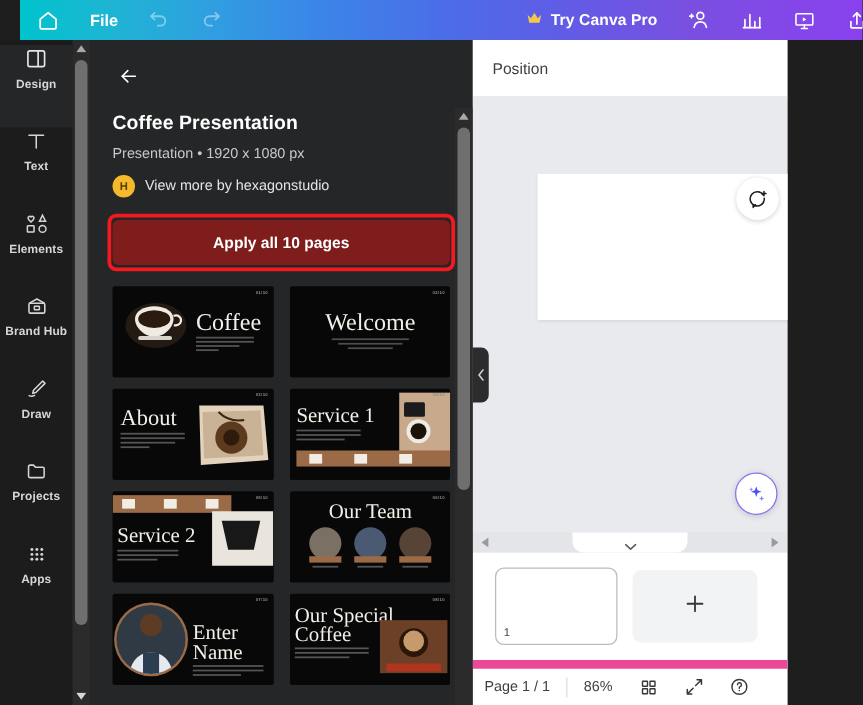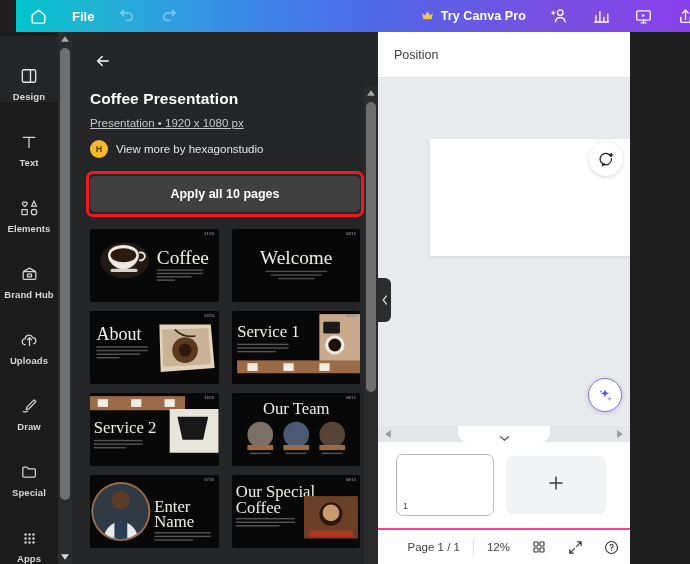--- a/index.html
+++ b/index.html
@@ -31,21 +31,21 @@
 
   
   .rail {
     position: absolute; top: 32px; left: 0; width: 58px; height: 532px;
     background: #1c1c1c; z-index: 30;
     display: flex; flex-direction: column; align-items: center;
     padding-top: 4px;
   }
   .rail-item {
     width: 58px; height: 66px; display: flex; flex-direction: column;
-    align-items: center; justify-content: flex-end; gap: 4px; cursor: pointer;
+    align-items: center; justify-content: flex-start; gap: 4px; cursor: pointer;
     color: #d7d7d9;
   }
   .rail-item.active { background: #252627; }
   .rail-label { font-size: 9.5px; font-weight: 700; letter-spacing: .1px; }
   .rail-ico { height: 22px; display:flex; align-items:center; justify-content:center; }
 
   
   .rail-scroll {
     position: absolute; top: 32px; left: 58px; width: 14px; height: 532px;
     background: #2b2b2b; z-index: 31;
@@ -61,31 +61,31 @@
 
   
   .panel {
     position: absolute; top: 32px; left: 72px; width: 306px; height: 532px;
     background: #252627; z-index: 20; overflow: hidden;
   }
   .panel-back { margin: 14px 0 0 16px; width: 30px; height: 30px;
                 display:flex; align-items:center; justify-content:center; cursor:pointer; }
   .panel-body { padding: 6px 18px 0 18px; }
   .tpl-title { color:#fff; font-size:15.5px; font-weight:700; margin-top: 8px; letter-spacing:.1px; }
-  .tpl-meta { color:#c8c9cb; font-size:11.5px; margin-top: 9px; text-decoration: underline; }
+  .tpl-meta { color:#c8c9cb; font-size:11.5px; margin-top: 9px; }
   .tpl-author { display:flex; align-items:center; gap: 8px; margin-top: 11px; cursor:pointer; }
   .avatar {
     width: 18px; height: 18px; border-radius: 50%; background: #f5ba2c;
     color: #5a3d00; font-size: 9px; font-weight: 700;
     display:flex; align-items:center; justify-content:center; flex:0 0 auto;
   }
   .author-name { color:#e3e4e6; font-size:11.5px; }
   .apply-wrap { position: relative; margin-top: 18px; }
   .apply-btn {
-    width: 100%; height: 36px; border-radius: 5px; background: #404040;
+    width: 100%; height: 36px; border-radius: 5px; background: #7f1d1d;
     color: #fff; font-size: 12.5px; font-weight: 700; border: none;
     display:flex; align-items:center; justify-content:center; cursor: pointer;
     font-family: inherit;
   }
   .annot-ring {
     position: absolute; left: -4px; top: -5px; right: -4px; bottom: -5px;
     border: 3px solid #f5191f; border-radius: 7px; pointer-events: none;
   }
 
   
@@ -166,23 +166,23 @@
     position:relative; width: 98px; height: 62px; background:#fff;
     border:1px solid #b9bcc1; border-radius: 7px; cursor:pointer;
   }
   .page-card .num { position:absolute; left:6px; bottom:4px; font-size:9px; color:#44464a; }
   .add-card {
     width: 100px; height: 58px; background:#f2f3f5; border-radius: 7px;
     display:flex; align-items:center; justify-content:center; cursor:pointer;
   }
 
   .statusbar {
-    height: 36px; background:#fff; border-top:2px solid #ec4899;
+    height: 36px; background:#fff; border-top:7px solid #ec4899;
     display:flex; align-items:center; justify-content:flex-end;
-    gap: 0; padding-right: 4px;
+    gap: 0; padding-right: 24px;
   }
   .sb-text { font-size:11.5px; color:#3d3f43; }
   .sb-sep { width:1px; height:16px; background:#dcdee1; margin: 0 13px; }
   .sb-btn { width:30px; height:30px; display:flex; align-items:center;
             justify-content:center; cursor:pointer; }
 </style>
 </head>
 <body>
 
 <div class="app">
@@ -284,48 +284,38 @@
       <span class="rail-ico">
         <svg width="21" height="20" viewBox="0 0 24 24" fill="none" stroke="#d4d5d8" stroke-width="1.5" stroke-linejoin="round">
           <path d="M4.4 9.2 12 5l7.6 4.2"></path>
           <rect x="4.4" y="9.2" width="15.2" height="9.4" rx="1.4"></rect>
           <rect x="9.6" y="12" width="4.8" height="3.4" rx=".5"></rect>
         </svg>
       </span>
       <span class="rail-label">Brand Hub</span>
     </div>
 
-    <div class="rail-item">
-      <span class="rail-ico">
-        <svg width="21" height="20" viewBox="0 0 24 24" fill="none" stroke="#d4d5d8" stroke-width="1.5" stroke-linecap="round" stroke-linejoin="round">
-          <path d="M7 17.6a3.6 3.6 0 0 1-.3-7.2 4.8 4.8 0 0 1 9.2-1.2 3.8 3.8 0 0 1 1.1 7.4"></path>
-          <path d="M12 18.8V9.4"></path>
-            <polyline points="9.4,11.8 12,9.2 14.6,11.8"></polyline>
-        </svg>
-      </span>
-      <span class="rail-label">Uploads</span>
-    </div>
 
     <div class="rail-item">
       <span class="rail-ico">
         <svg width="21" height="20" viewBox="0 0 24 24" fill="none" stroke="#d4d5d8" stroke-width="1.5" stroke-linecap="round" stroke-linejoin="round">
           <path d="M17.6 4.6 19.8 6.8 11 15.6 8 16.4l.8-3z"></path>
           <path d="M4.6 18.6c1.6.9 3.6.6 5.2-.3"></path>
         </svg>
       </span>
       <span class="rail-label">Draw</span>
     </div>
 
     <div class="rail-item">
       <span class="rail-ico">
         <svg width="21" height="20" viewBox="0 0 24 24" fill="none" stroke="#d4d5d8" stroke-width="1.5" stroke-linejoin="round">
           <path d="M4 7.4a1.3 1.3 0 0 1 1.3-1.3h3.5l1.8 2h7.1A1.3 1.3 0 0 1 19 9.4v7.4a1.3 1.3 0 0 1-1.3 1.3H5.3A1.3 1.3 0 0 1 4 16.8z"></path>
         </svg>
       </span>
-      <span class="rail-label">Special</span>
+      <span class="rail-label">Projects</span>
     </div>
 
     <div class="rail-item">
       <span class="rail-ico">
         <svg width="19" height="19" viewBox="0 0 24 24" fill="#d4d5d8">
           <circle cx="7" cy="7" r="1.5"></circle>
             <circle cx="12" cy="7" r="1.5"></circle>
             <circle cx="17" cy="7" r="1.5"></circle>
           <circle cx="7" cy="12" r="1.5"></circle>
             <circle cx="12" cy="12" r="1.5"></circle>
@@ -588,21 +578,21 @@
           <svg width="22" height="22" viewBox="0 0 24 24" fill="none" stroke="#35373b" stroke-width="1.6" stroke-linecap="round">
             <path d="M12 5.5v13M5.5 12h13"></path>
           </svg>
         </span>
       </div>
     </div>
 
     <div class="statusbar">
       <span class="sb-text">Page 1 / 1</span>
       <span class="sb-sep"></span>
-      <span class="sb-text">12%</span>
+      <span class="sb-text">86%</span>
       <span class="sb-btn" style="margin-left:14px">
         <svg width="16" height="16" viewBox="0 0 24 24" fill="none" stroke="#35373b" stroke-width="1.7">
           <rect x="4.5" y="4.5" width="6" height="6" rx=".6"></rect>
           <rect x="13.5" y="4.5" width="6" height="6" rx=".6"></rect>
           <rect x="4.5" y="13.5" width="6" height="6" rx=".6"></rect>
           <rect x="13.5" y="13.5" width="6" height="6" rx=".6"></rect>
         </svg>
       </span>
       <span class="sb-btn" style="margin-left:6px">
         <svg width="17" height="17" viewBox="0 0 24 24" fill="none" stroke="#35373b" stroke-width="1.7" stroke-linecap="round" stroke-linejoin="round">

